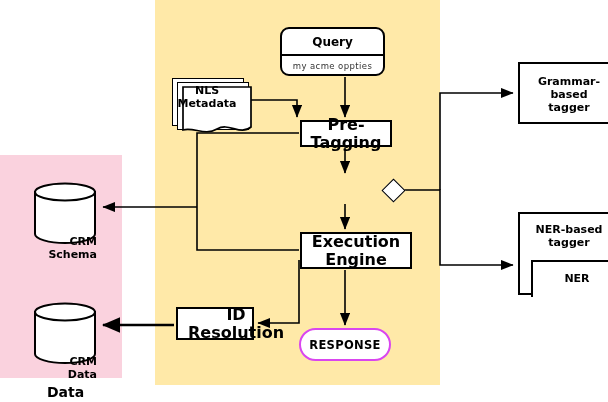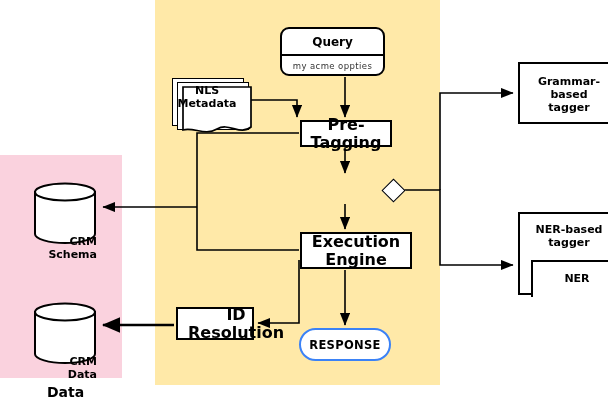--- a/index.html
+++ b/index.html
@@ -112,21 +112,21 @@
   #node-tagging    { left: 300px; top: 176px;  width: 92px;  height: 27px; }
   #node-execution  { left: 300px; top: 232px;  width: 112px;  height: 37px; }
   #node-idres      { left: 176px; top: 307px;  width: 78px;  height: 33px; padding-left: 42px; }
 
   
   #node-response {
     left: 299px;
     top: 328px;
     width: 92px;
     height: 33px;
-    border: 2px solid #3b82f6;
+    border: 2px solid #d946ef;
     border-radius: 17px;
     font-size: 11.5px;
     font-weight: bold;
     letter-spacing: .3px;
   }
 
   
   #junction-diamond {
     position: absolute;
     left: 385px;

